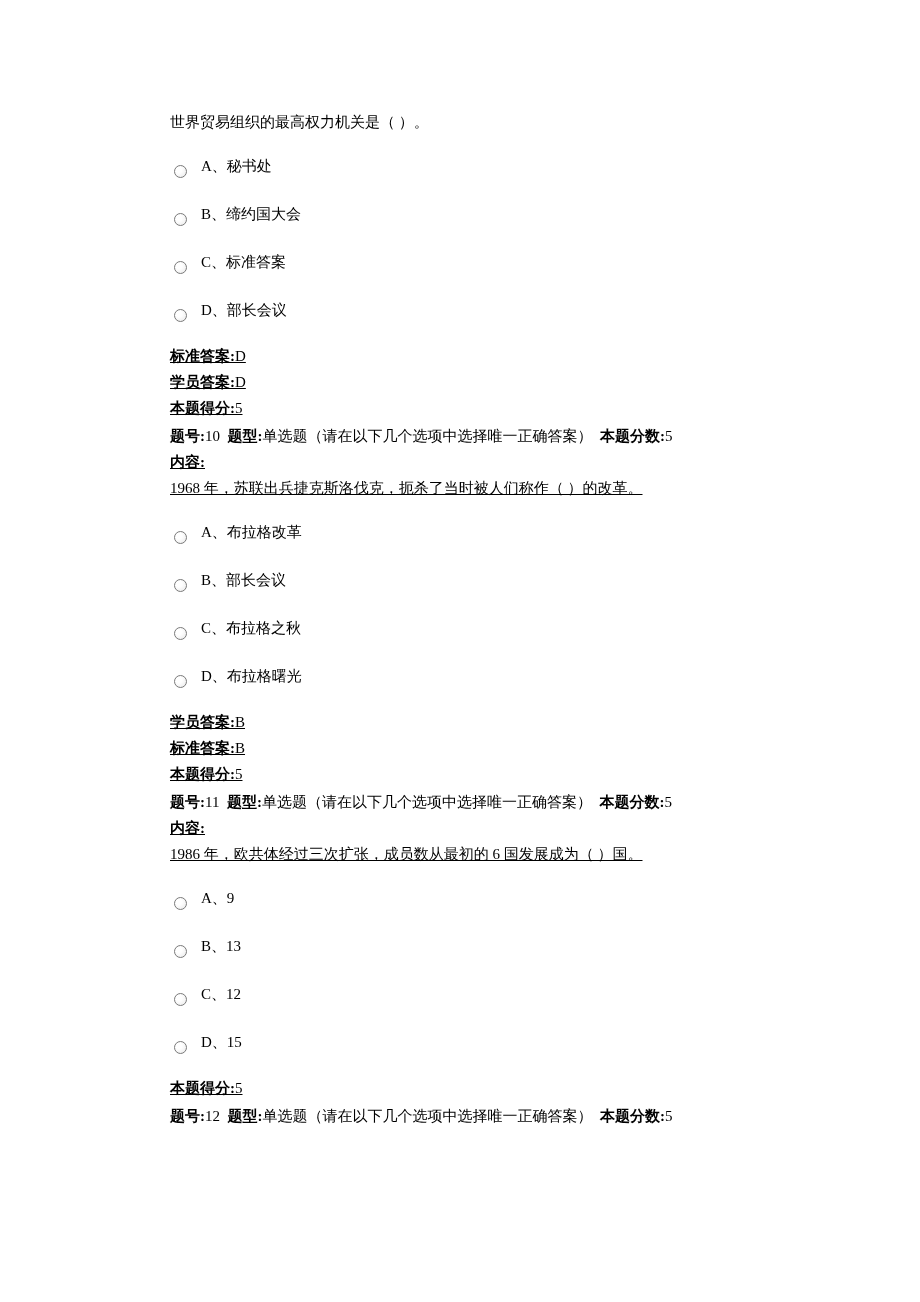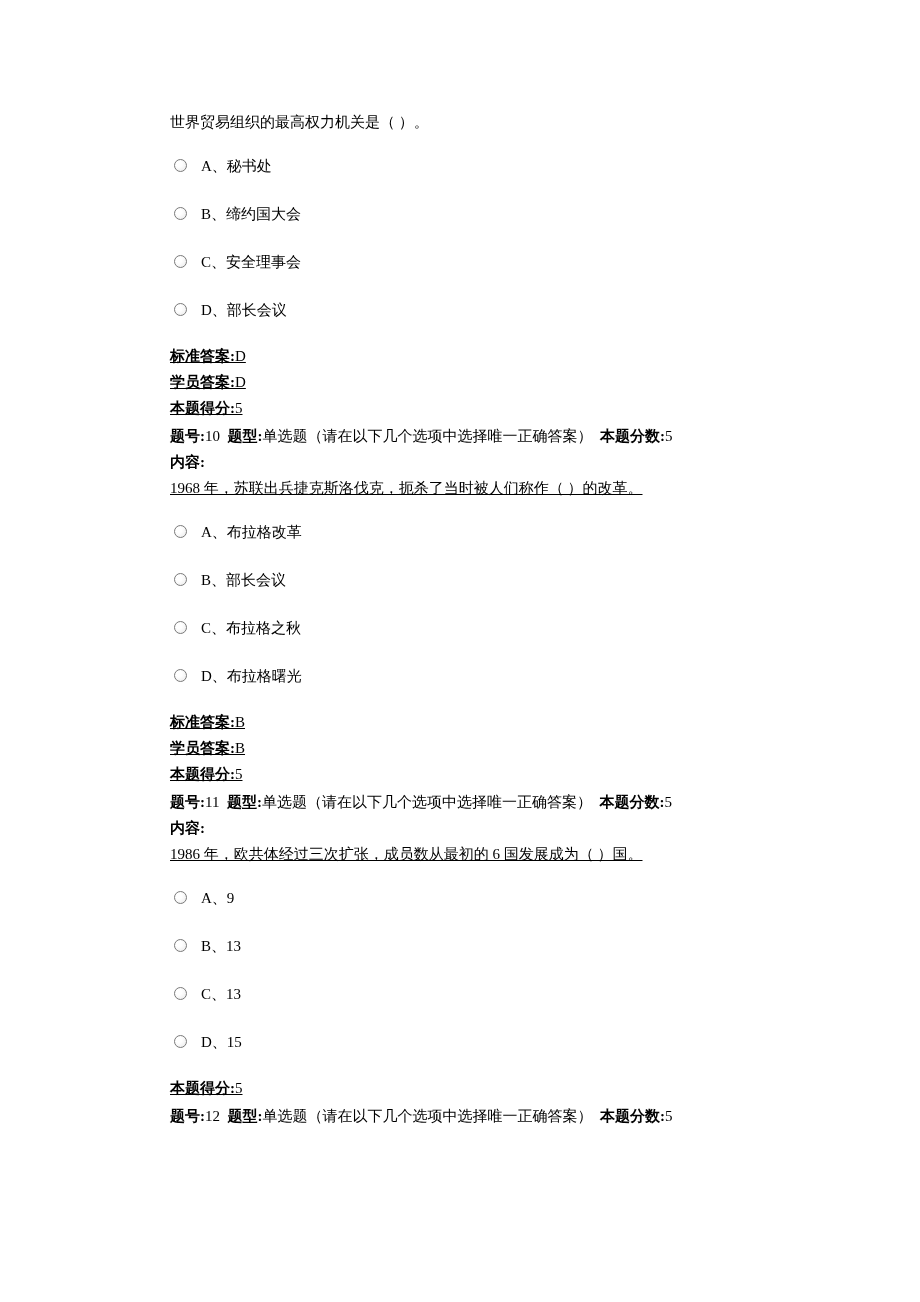--- a/index.html
+++ b/index.html
@@ -11,21 +11,21 @@
       font-size: 15px;
       color: #000000;
       line-height: 1.6;
       padding: 110px 170px 60px 170px;
     }
     .question-stem {
       margin-bottom: 18px;
     }
     .option-row {
       display: flex;
-      align-items: center;
+      align-items: flex-end;
       margin-bottom: 22px;
       padding-left: 4px;
     }
     .radio-icon {
       width: 13px;
       height: 13px;
       border: 1px solid #7a7a7a;
       border-radius: 50%;
       margin-right: 14px;
       margin-top: 1px;
@@ -41,20 +41,21 @@
     }
     .answer-line {
       margin-bottom: 2px;
     }
     .bold { font-weight: bold; }
     .header-line {
       margin-bottom: 2px;
     }
     .content-label {
       margin-bottom: 2px;
+      text-decoration: underline;
     }
     .stem-after-header {
       margin-top: 0;
       margin-bottom: 18px;
       text-decoration: underline;
     }
   </style>
 </head>
 <body>
 
@@ -63,21 +64,21 @@
 <div class="option-row">
   <span class="radio-icon"></span>
   <span class="option-text">A、秘书处</span>
 </div>
 <div class="option-row">
   <span class="radio-icon"></span>
   <span class="option-text">B、缔约国大会</span>
 </div>
 <div class="option-row">
   <span class="radio-icon"></span>
-  <span class="option-text">C、安全理事会</span>
+  <span class="option-text">C、标准答案</span>
 </div>
 <div class="option-row">
   <span class="radio-icon"></span>
   <span class="option-text">D、部长会议</span>
 </div>
 
 <div class="answer-block">
   <div class="answer-line">
     <span class="bold">标准答案:</span><span>D</span>
   </div>
@@ -109,24 +110,24 @@
   <span class="radio-icon"></span>
   <span class="option-text">C、布拉格之秋</span>
 </div>
 <div class="option-row">
   <span class="radio-icon"></span>
   <span class="option-text">D、布拉格曙光</span>
 </div>
 
 <div class="answer-block">
   <div class="answer-line">
-    <span class="bold">标准答案:</span><span>B</span>
+    <span class="bold">学员答案:</span><span>B</span>
   </div>
   <div class="answer-line">
-    <span class="bold">学员答案:</span><span>B</span>
+    <span class="bold">标准答案:</span><span>B</span>
   </div>
   <div class="answer-line">
     <span class="bold">本题得分:</span><span>5</span>
   </div>
 </div>
 
 <div class="header-line">
   <span class="bold">题号:</span><span>11</span>&nbsp;
   <span class="bold">题型:</span><span>单选题（请在以下几个选项中选择唯一正确答案）</span>&nbsp;
   <span class="bold">本题分数:</span><span>5</span>
@@ -137,21 +138,21 @@
 <div class="option-row">
   <span class="radio-icon"></span>
   <span class="option-text">A、9</span>
 </div>
 <div class="option-row">
   <span class="radio-icon"></span>
   <span class="option-text">B、13</span>
 </div>
 <div class="option-row">
   <span class="radio-icon"></span>
-  <span class="option-text">C、13</span>
+  <span class="option-text">C、12</span>
 </div>
 <div class="option-row">
   <span class="radio-icon"></span>
   <span class="option-text">D、15</span>
 </div>
 
 <div class="answer-block">
   <div class="answer-line">
     <span class="bold">本题得分:</span><span>5</span>
   </div>

